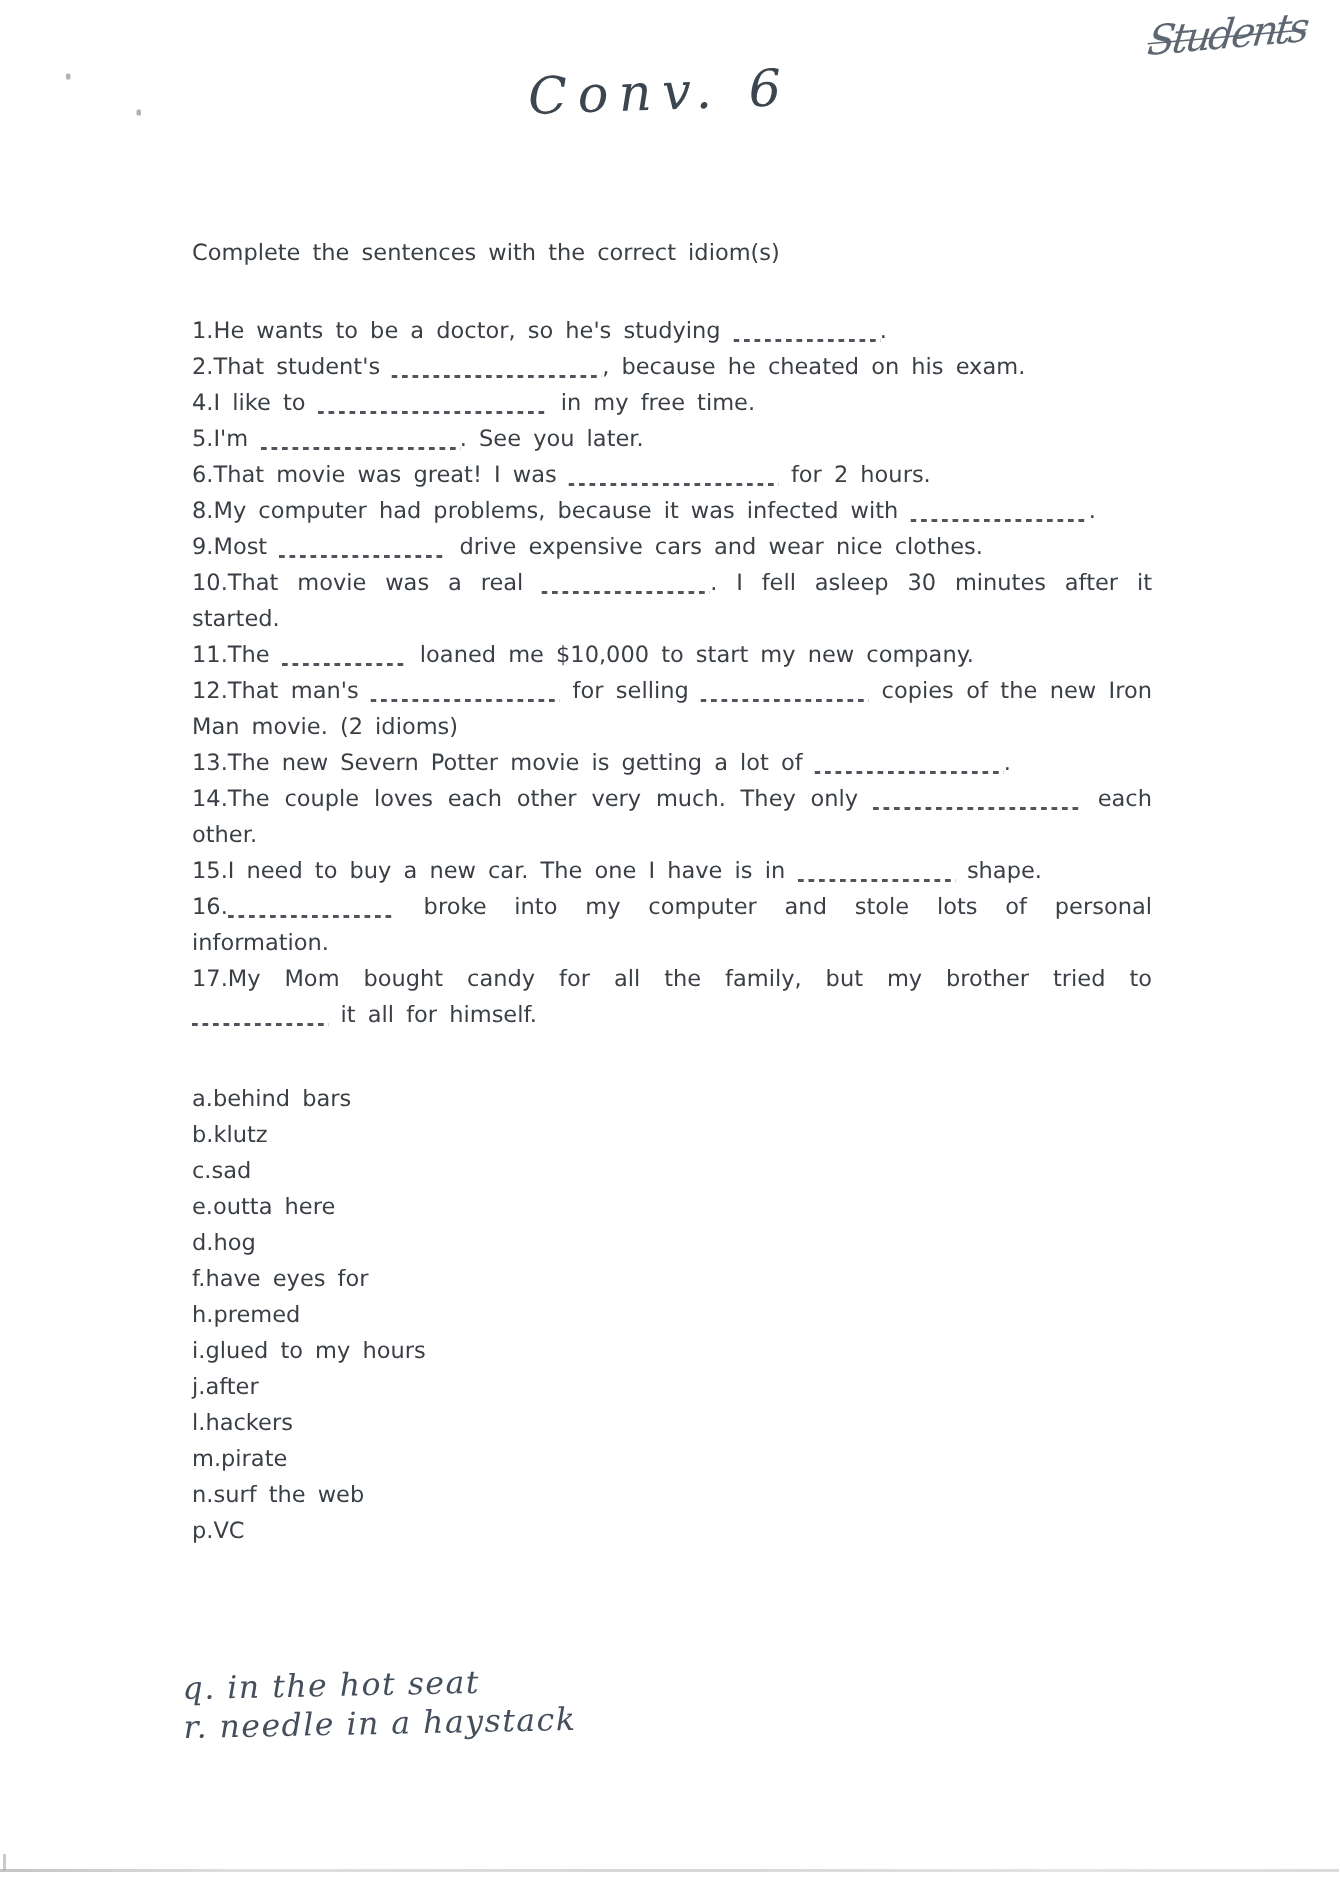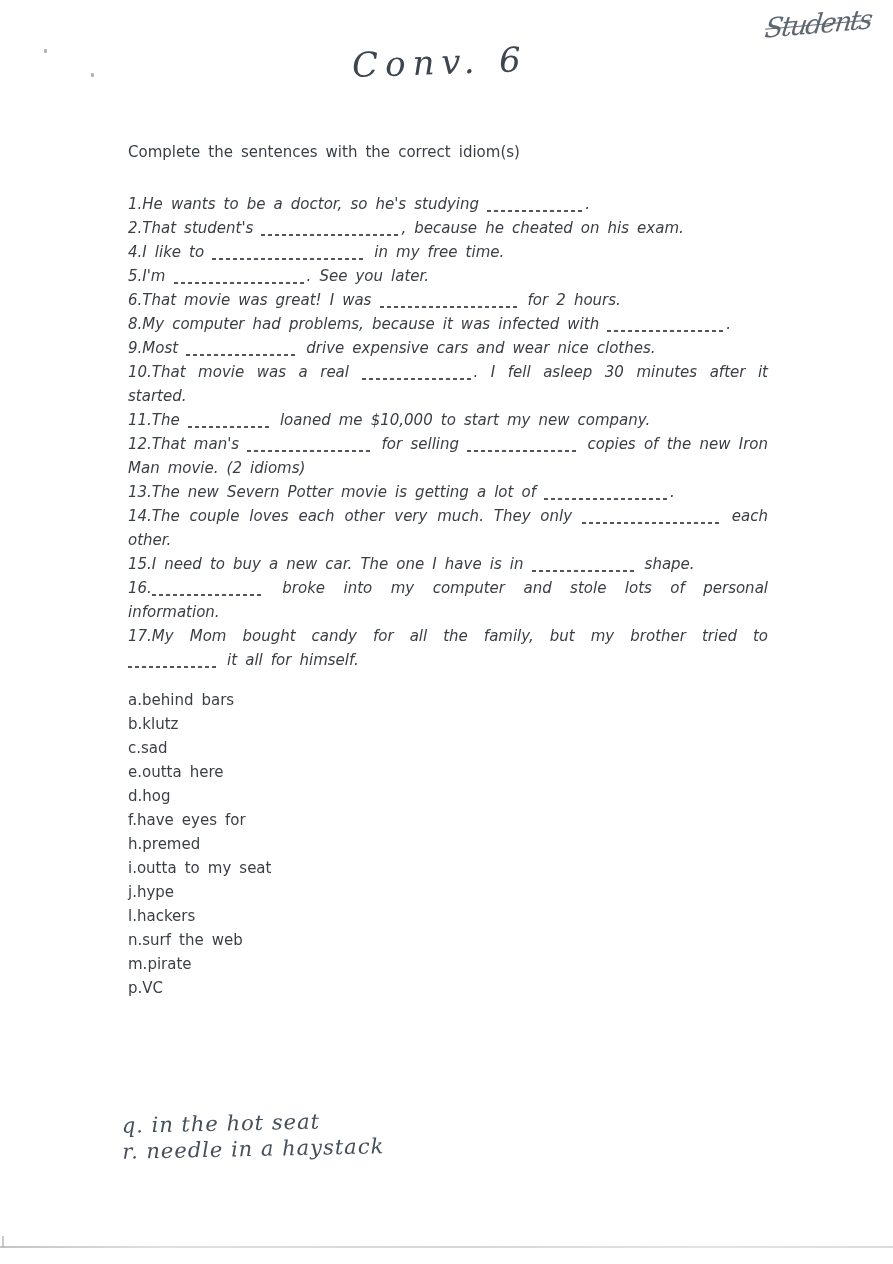--- a/index.html
+++ b/index.html
@@ -41,36 +41,35 @@
     font-size: 34px;
     letter-spacing: 7px;
     transform: rotate(-2deg);
     color: #3c4650;
   }
 
   
   .content {
     position: absolute;
     left: 128px;
-    top: 140px;
+    top: 156px;
     width: 640px;
     font-size: 15px;
     line-height: 24px;
     word-spacing: 0.22em;
   }
   .instructions {
     margin: 0 0 28px 0;
   }
   .questions p {
     margin: 0;
     text-align: justify;
-    font-style: italic;
   }
   .options {
-    margin-top: 16px;
+    margin-top: 32px;
   }
   .options p {
     margin: 0;
   }
 
   
   .blank {
     display: inline-block;
     height: 12px;
     vertical-align: -3px;
@@ -159,25 +158,25 @@
     </div>
 
     <div class="options">
       <p>a.behind bars</p>
       <p>b.klutz</p>
       <p>c.sad</p>
       <p>e.outta here</p>
       <p>d.hog</p>
       <p>f.have eyes for</p>
       <p>h.premed</p>
-      <p>i.outta to my seat</p>
-      <p>j.hype</p>
+      <p>i.glued to my hours</p>
+      <p>j.after</p>
       <p>l.hackers</p>
+      <p>m.pirate</p>
       <p>n.surf the web</p>
-      <p>m.pirate</p>
       <p>p.VC</p>
     </div>
   </div>
 
   <div class="hw-options hw">
     <p>q. in the hot seat</p>
     <p>r. needle in a haystack</p>
   </div>
 
   <div class="scan-corner"></div>

